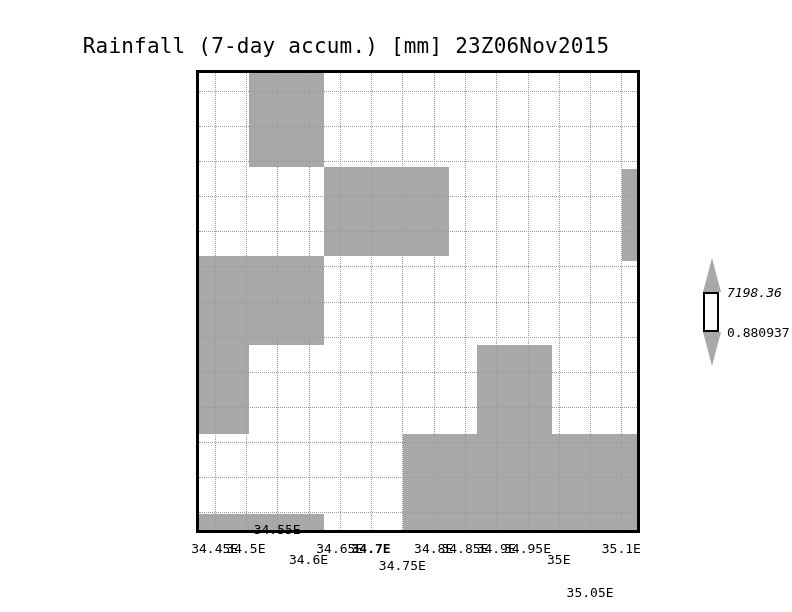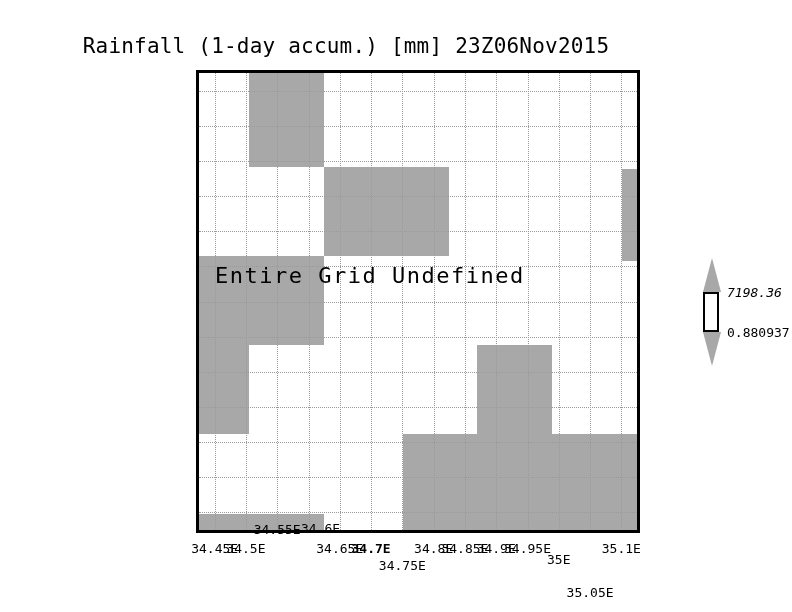--- a/index.html
+++ b/index.html
@@ -156,21 +156,21 @@
     color: #000000;
     white-space: nowrap;
     transform: translateY(-50%);
   }
   #cbar-label-max { top: 34px; font-style: italic; }
   #cbar-label-min { top: 74px; }
 </style>
 </head>
 <body>
 
-<div id="plot-title">Rainfall (1-day accum.) [mm] 23Z06Nov2015</div>
+<div id="plot-title">Rainfall (7-day accum.) [mm] 23Z06Nov2015</div>
 
 <div id="plot-area">
   <div id="plot-canvas">
       <div class="undef-block" style="left: 11.5%; top: 0%; width: 17%; height: 20.6%; background: rgb(168, 168, 168);"></div>
       <div class="undef-block" style="left: 28.5%; top: 20.6%; width: 28.5%; height: 19.5%; background: rgb(168, 168, 168);"></div>
       <div class="undef-block" style="left: 96.5%; top: 21%; width: 3.5%; height: 20.2%; background: rgb(168, 168, 168);"></div>
       <div class="undef-block" style="left: 0%; top: 40.1%; width: 28.5%; height: 19.5%; background: rgb(168, 168, 168);"></div>
       <div class="undef-block" style="left: 0%; top: 59.6%; width: 11.5%; height: 19.5%; background: rgb(168, 168, 168);"></div>
       <div class="undef-block" style="left: 63.5%; top: 59.6%; width: 17%; height: 19.5%; background: rgb(168, 168, 168);"></div>
       <div class="undef-block" style="left: 46.5%; top: 79.1%; width: 53.5%; height: 20.9%; background: rgb(168, 168, 168);"></div>
@@ -196,21 +196,20 @@
       <div class="gridline-h" style="top: 158.192px;"></div>
       <div class="gridline-h" style="top: 193.346px;"></div>
       <div class="gridline-h" style="top: 228.5px;"></div>
       <div class="gridline-h" style="top: 263.654px;"></div>
       <div class="gridline-h" style="top: 298.808px;"></div>
       <div class="gridline-h" style="top: 333.962px;"></div>
       <div class="gridline-h" style="top: 369.115px;"></div>
       <div class="gridline-h" style="top: 404.269px;"></div>
       <div class="gridline-h" style="top: 439.423px;"></div>
     </div>
-  <div id="undefined-label">Entire Grid Undefined</div>
 <div class="tick-x" style="left: 15.6429px;"></div>
     <div class="tick-x" style="left: 46.9286px;"></div>
     <div class="tick-x" style="left: 78.2143px;"></div>
     <div class="tick-x" style="left: 109.5px;"></div>
     <div class="tick-x" style="left: 140.786px;"></div>
     <div class="tick-x" style="left: 172.071px;"></div>
     <div class="tick-x" style="left: 203.357px;"></div>
     <div class="tick-x" style="left: 234.643px;"></div>
     <div class="tick-x" style="left: 265.929px;"></div>
     <div class="tick-x" style="left: 297.214px;"></div>
@@ -231,21 +230,21 @@
     <div class="tick-y" style="top: 369.115px;"></div>
     <div class="tick-y" style="top: 404.269px;"></div>
     <div class="tick-y" style="top: 439.423px;"></div>
   </div>
 
 <div id="ylabels"></div>
 <div id="xlabels">
     <div class="xlabel" style="left: 214.643px; top: 541px;">34.45E</div>
     <div class="xlabel" style="left: 245.929px; top: 541px;">34.5E</div>
     <div class="xlabel" style="left: 277.214px; top: 522px;">34.55E</div>
-    <div class="xlabel" style="left: 308.5px; top: 521px; margin-left: 12px;">34.6E</div>
+    <div class="xlabel" style="left: 308.5px; top: 552px;">34.6E</div>
     <div class="xlabel" style="left: 339.786px; top: 541px;">34.65E</div>
     <div class="xlabel" style="left: 371.071px; top: 541px; font-weight: bold;">34.7E</div>
     <div class="xlabel" style="left: 402.357px; top: 558px;">34.75E</div>
     <div class="xlabel" style="left: 433.643px; top: 541px; text-align: right;">34.8E</div>
     <div class="xlabel" style="left: 464.929px; top: 541px;">34.85E</div>
     <div class="xlabel" style="left: 496.214px; top: 541px;">34.9E</div>
     <div class="xlabel" style="left: 527.5px; top: 541px;">34.95E</div>
     <div class="xlabel" style="left: 558.786px; top: 541px; margin-top: 11px;">35E</div>
     <div class="xlabel" style="left: 590.071px; top: 541px; margin-top: 44px;">35.05E</div>
     <div class="xlabel" style="left: 621.357px; top: 541px;">35.1E</div>

